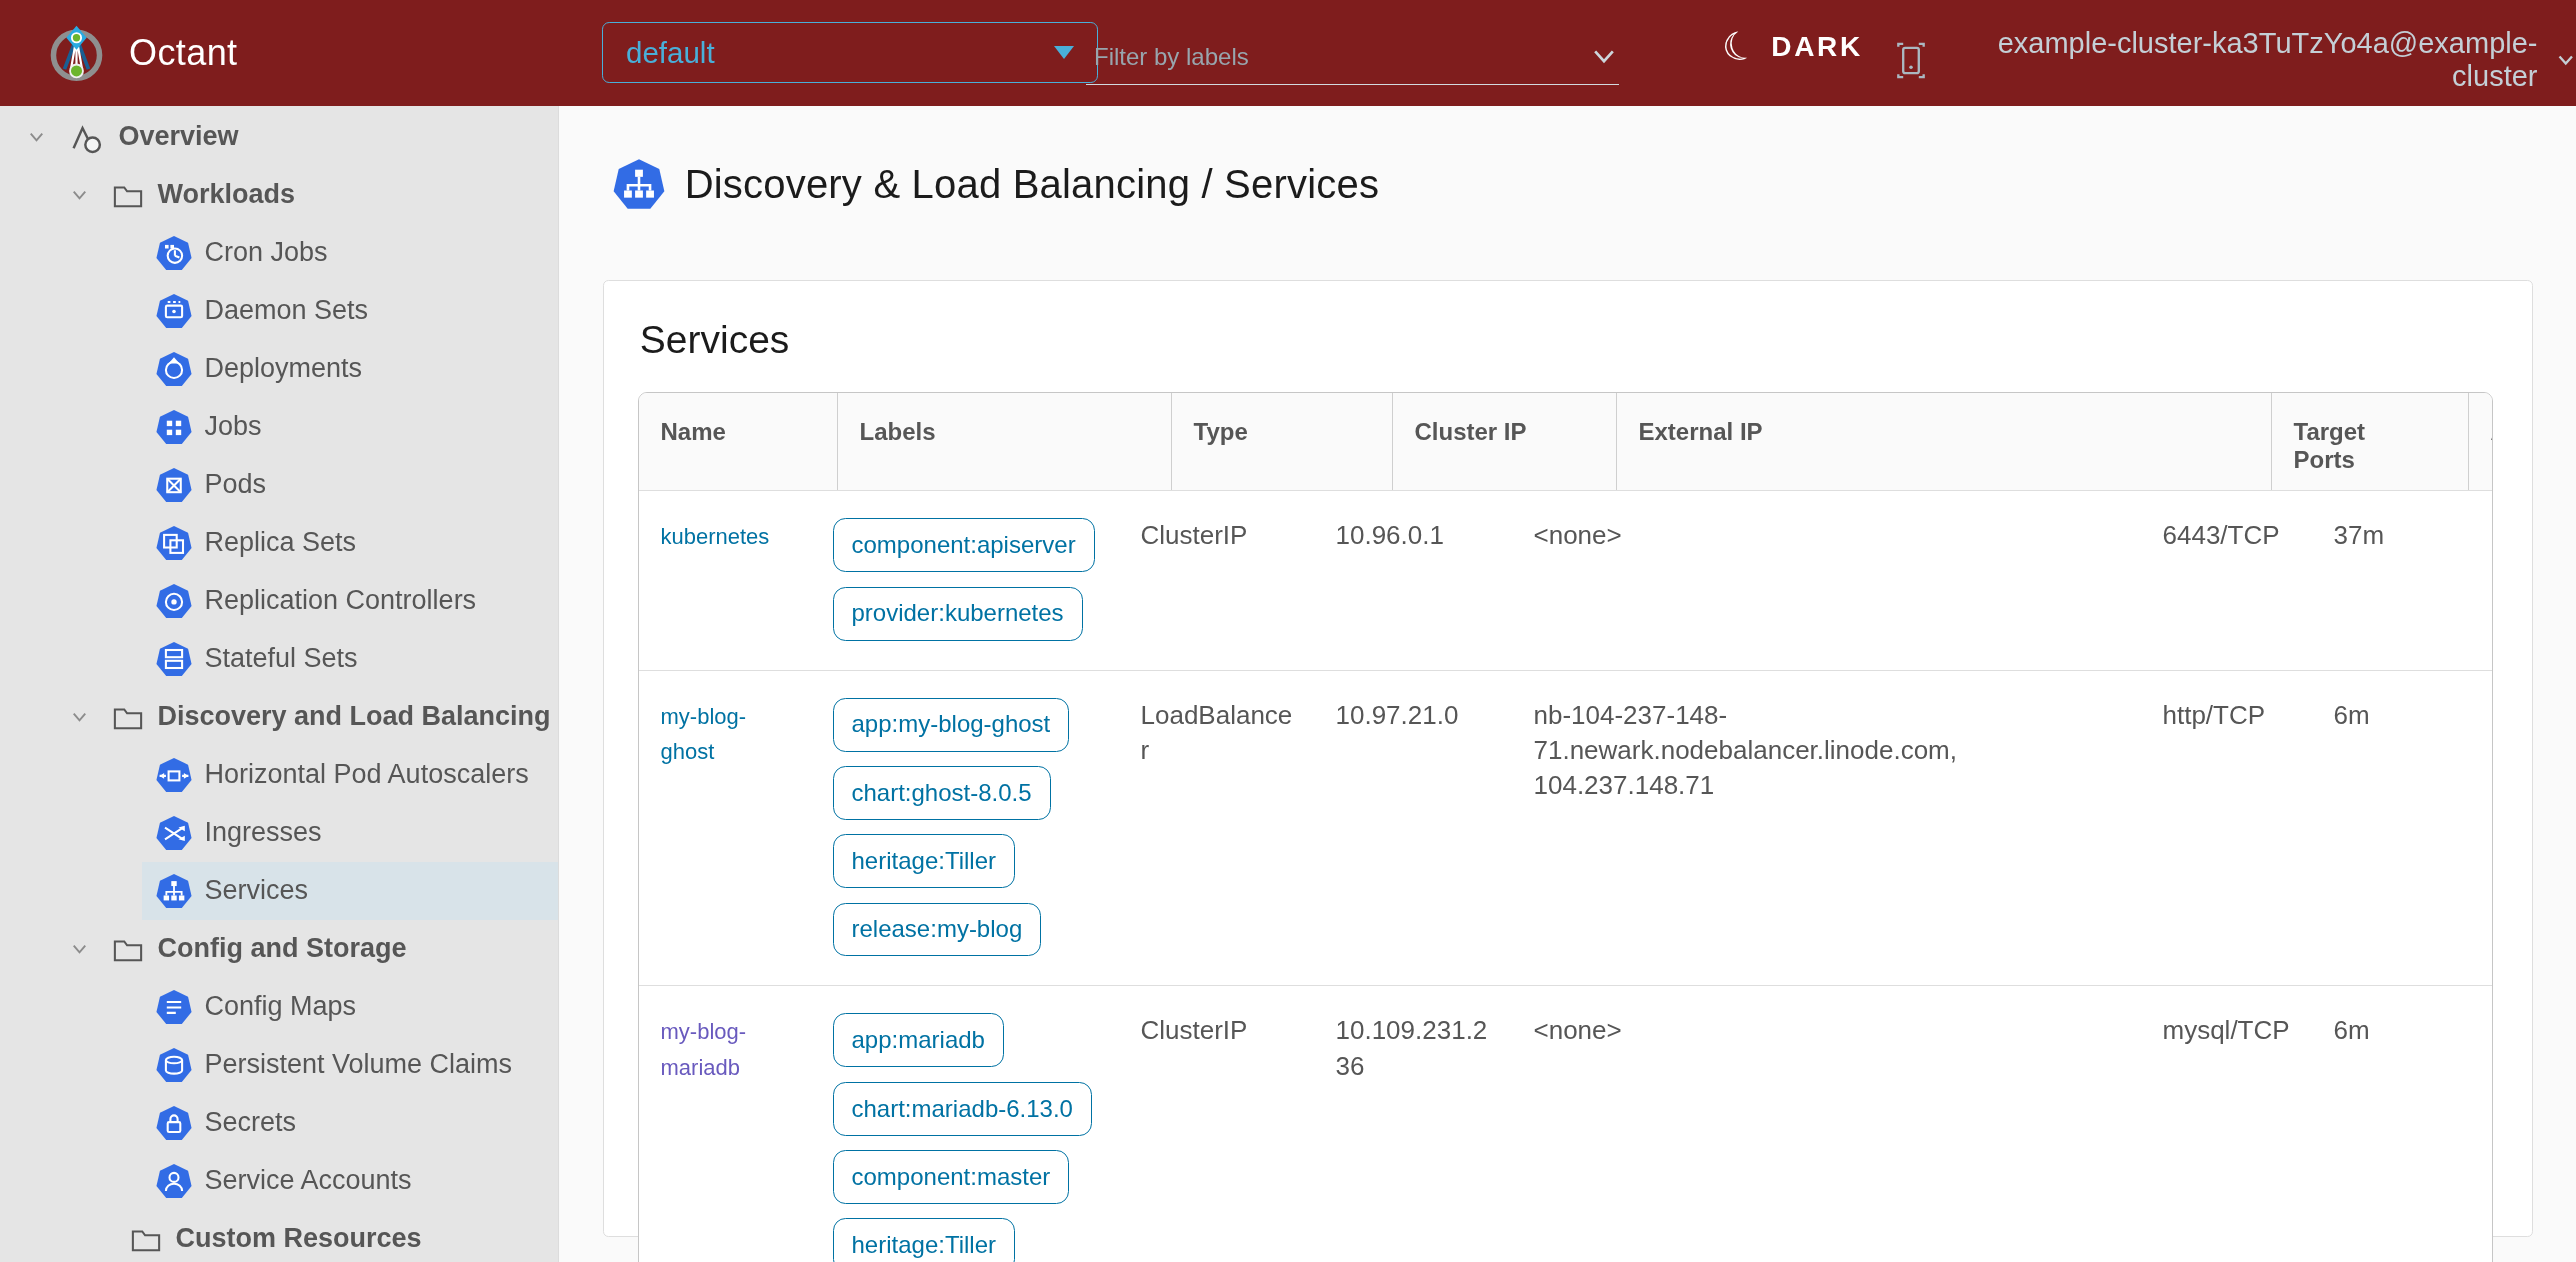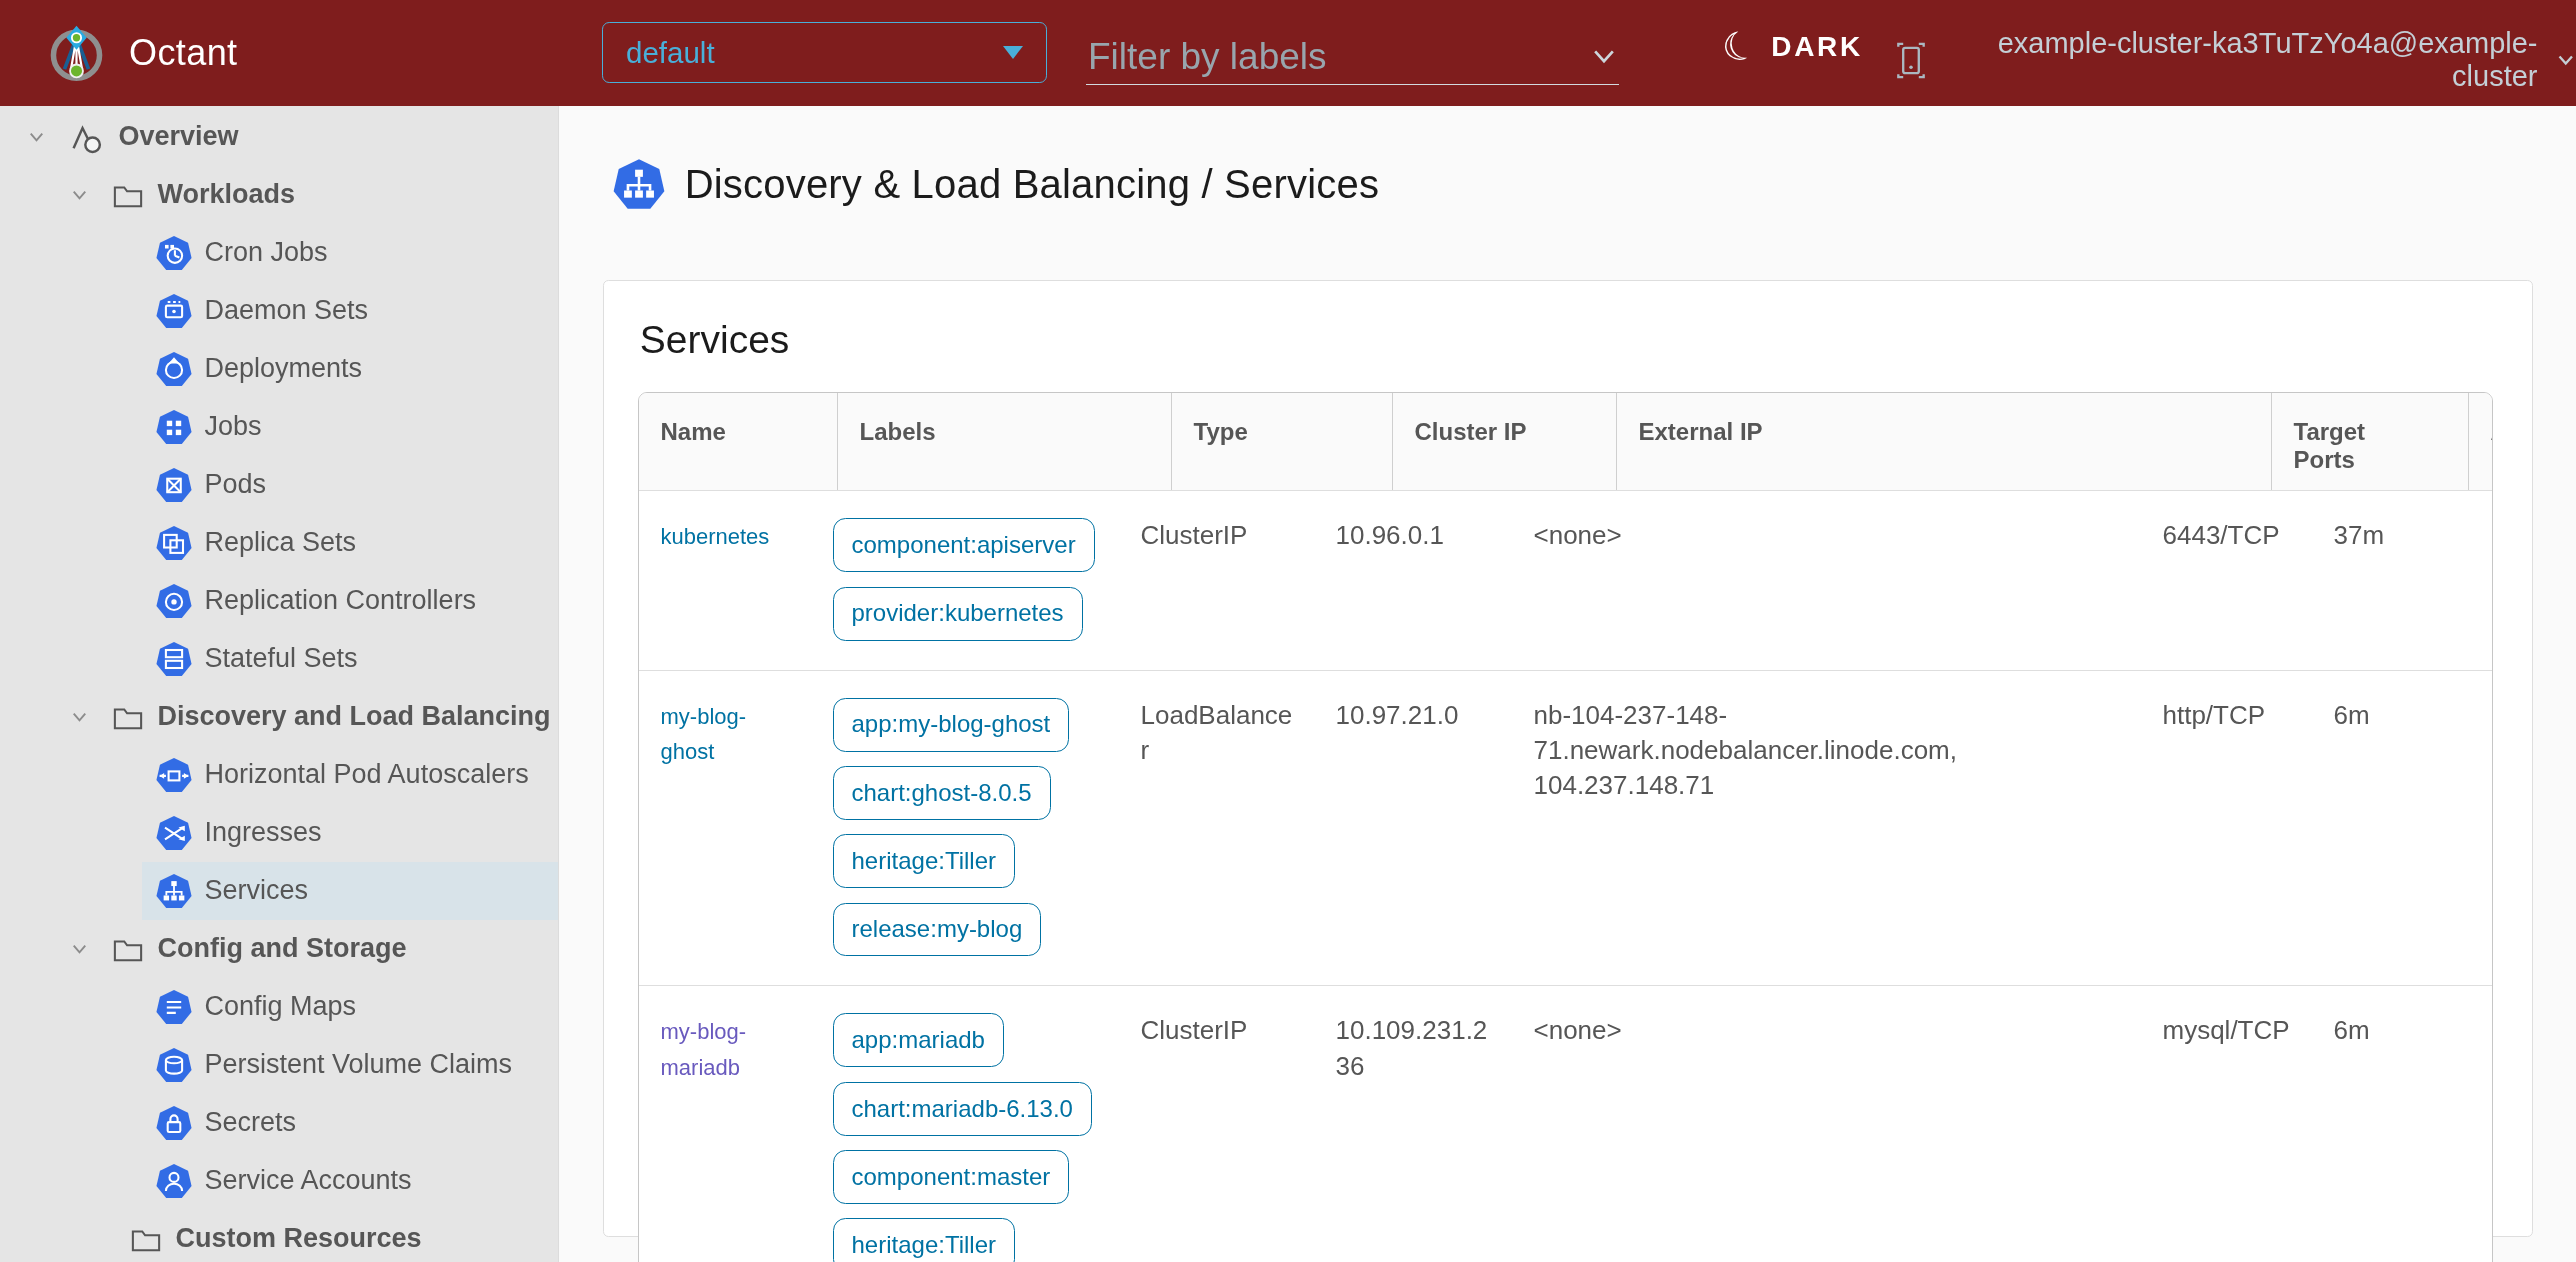--- a/index.html
+++ b/index.html
@@ -2,30 +2,30 @@
 <html style="font-size:14.3px"><head>
 <meta charset="utf-8">
 <style>
   html,body{margin:0;padding:0;background:#fafafa;font-family:"Liberation Sans",sans-serif;}
   #app{position:relative;width:2576px;height:1263px;overflow:hidden;background:#fafafa;}
 
   
   .topbar{position:absolute;left:0;top:0;width:2576px;height:106px;background:#7f1d1d;}
   .brand{position:absolute;left:47px;top:23px;display:flex;align-items:center;gap:23px;}
   .brand-title{color:#fff;font-size:36px;font-weight:400;letter-spacing:0.4px;}
-  .ns-select{position:absolute;left:602px;top:22.4px;width:445px;height:61px;border:1.8px solid #49afd9;
+  .ns-select{position:absolute;left:602px;top:22.4px;width:496px;height:61px;border:1.8px solid #49afd9;
     border-radius:7.2px;display:flex;align-items:center;justify-content:space-between;
     padding:0 23px;box-sizing:border-box;cursor:pointer;}
   .ns-value{color:#49afd9;font-size:29.5px;}
   .ns-caret{width:0;height:0;border-left:10.7px solid transparent;border-right:10.7px solid transparent;
     border-top:13.4px solid #49afd9;}
   .label-filter{position:absolute;left:1086px;top:29px;width:533px;height:55px;
     border-bottom:1.8px solid #d3dadf;display:flex;align-items:center;justify-content:space-between;}
-  .label-filter input{background:transparent;border:none;outline:none;color:#e5eaee;font-size:37px;
-    font-family:"Liberation Sans",sans-serif;width:465px;}
+  .label-filter input{background:transparent;border:none;outline:none;color:#e5eaee;font-size:24px;
+    font-family:"Liberation Sans",sans-serif;width:465px;margin-left:6px;}
   .label-filter input::placeholder{color:#98a5ad;opacity:1;}
   .theme-toggle{position:absolute;left:1722px;top:27px;display:flex;align-items:center;gap:14.3px;cursor:pointer;}
   .moon{color:#fff;font-size:39px;line-height:39px;transform:rotate(-18deg);}
   .theme-label{color:#fff;font-size:28px;font-weight:700;letter-spacing:2.7px;}
   .cluster-ctx{position:absolute;left:1894px;top:27px;display:flex;align-items:center;gap:17px;cursor:pointer;text-align:right;}
   .cluster-text{color:#c4cfd6;font-size:29px;}
 
   
   .sidebar{position:absolute;left:0;top:106px;width:559px;height:1157px;background:#e5e5e5;
     border-right:0.9px solid #dcdcdc;box-sizing:border-box;padding-top:1.8px;overflow:hidden;}

